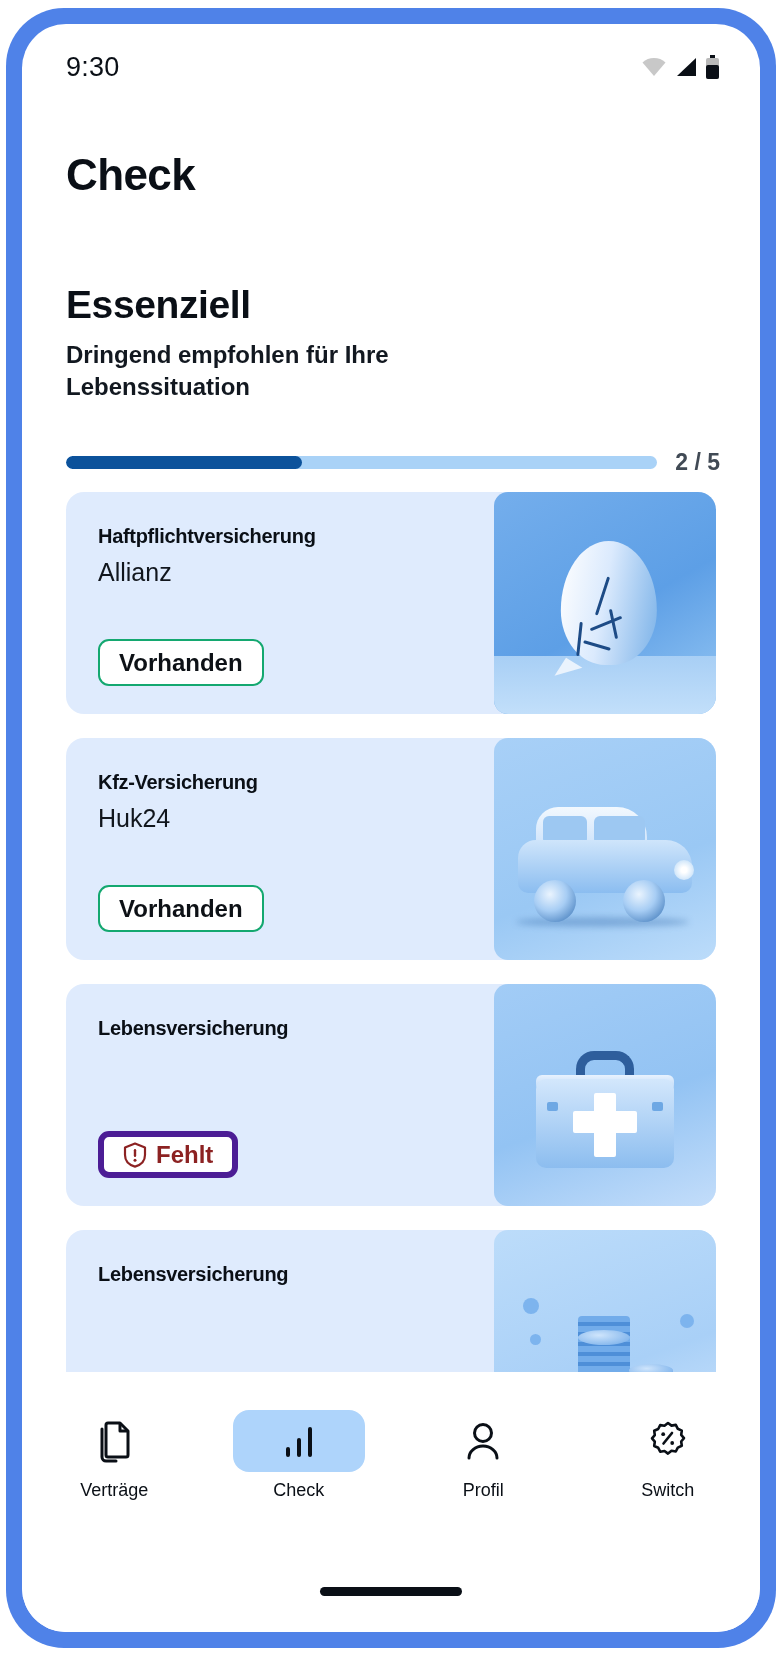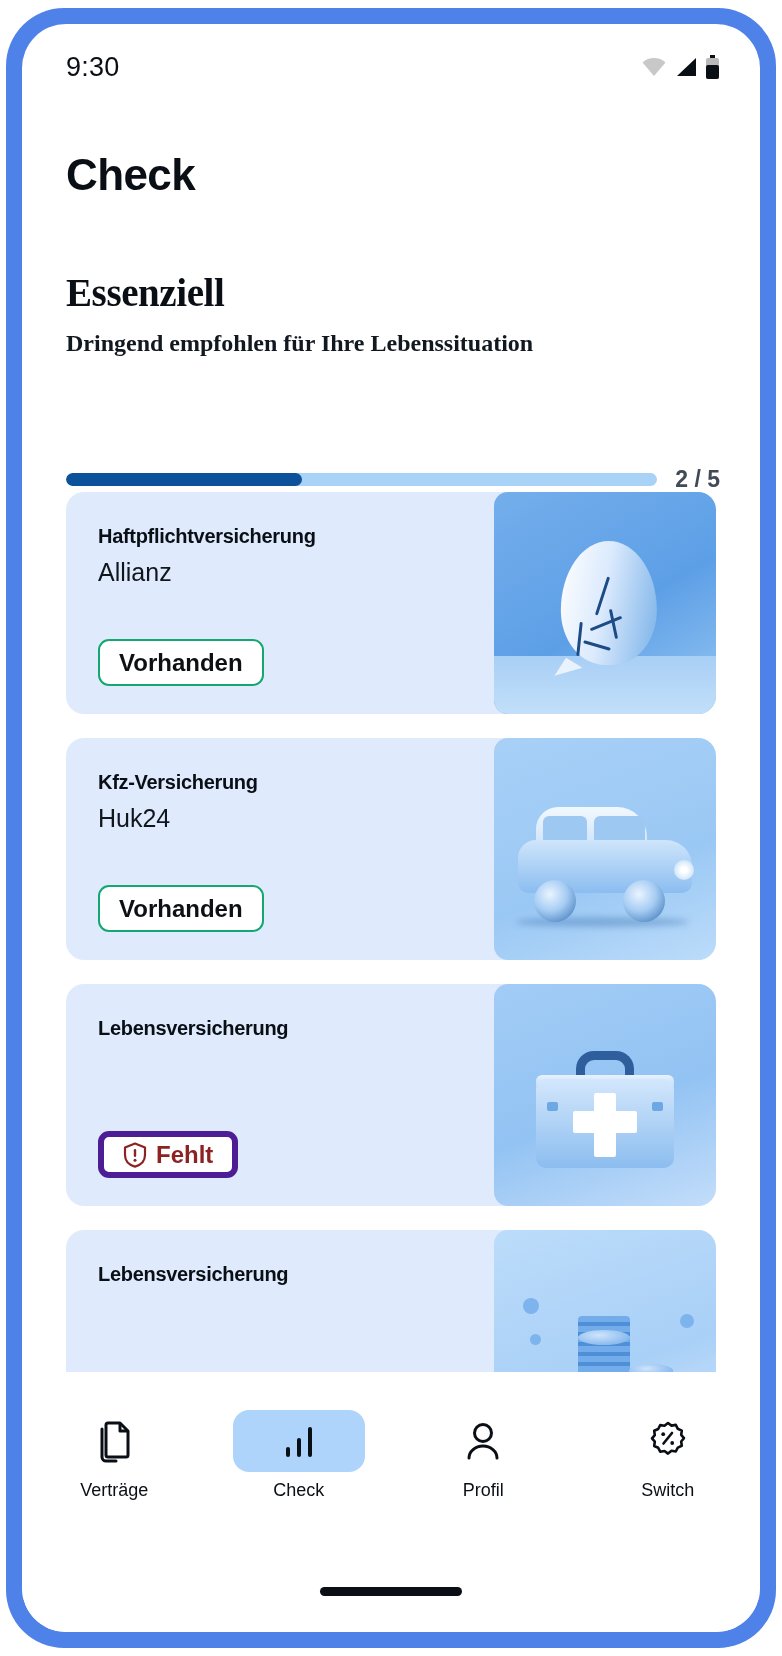--- a/index.html
+++ b/index.html
@@ -63,23 +63,22 @@
     font-size: 44px;
     font-weight: 700;
     color: #0a0f16;
     letter-spacing: -0.6px;
   }
 
   
   #section-block {
     position: absolute;
     left: 44px;
-    top: 248px;
+    top: 260px;
     width: 650px;
-    font-family: Liberation Serif, serif;
   }
   #section-title {
     font-size: 39px;
     font-weight: 700;
     color: #0a0f16;
     letter-spacing: -0.4px;
     line-height: 1.1;
   }
   #section-subtitle {
     margin-top: 12px;
@@ -92,21 +91,20 @@
 
   
   #progress-row {
     position: absolute;
     left: 44px;
     top: 425px;
     width: 654px;
     display: flex;
     align-items: center;
     gap: 18px;
-    margin-top: 17px;
   }
   #progress-track {
     position: relative;
     flex: 1;
     height: 13px;
     background: #a9d2f7;
     border-radius: 7px;
     overflow: hidden;
   }
   #progress-fill {

